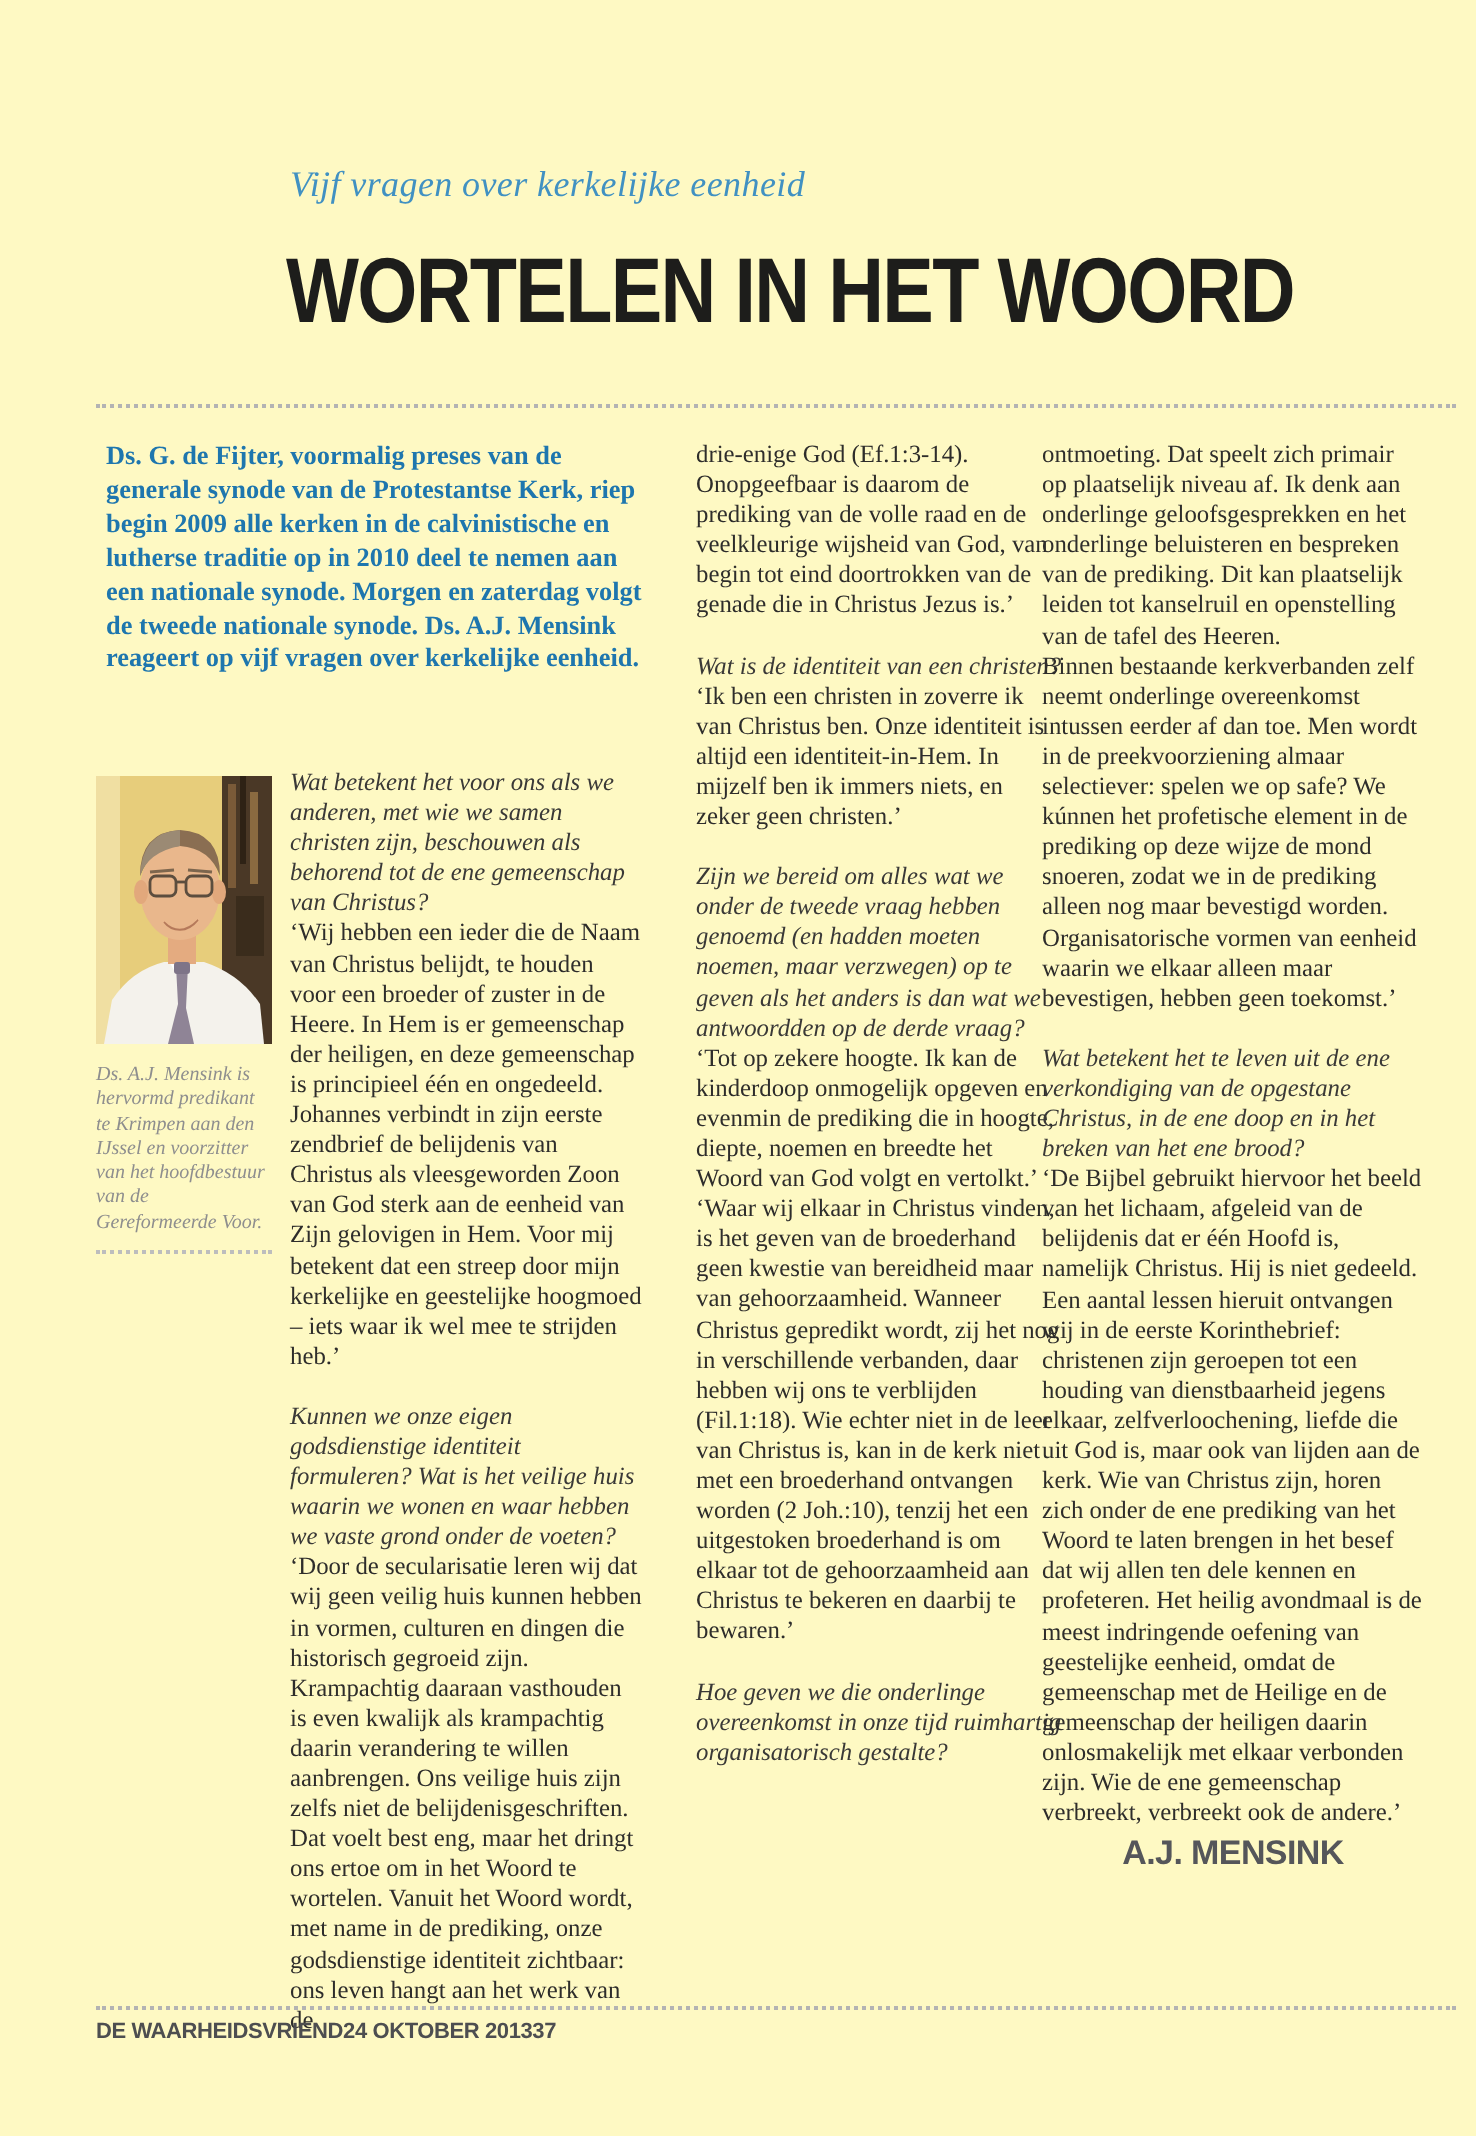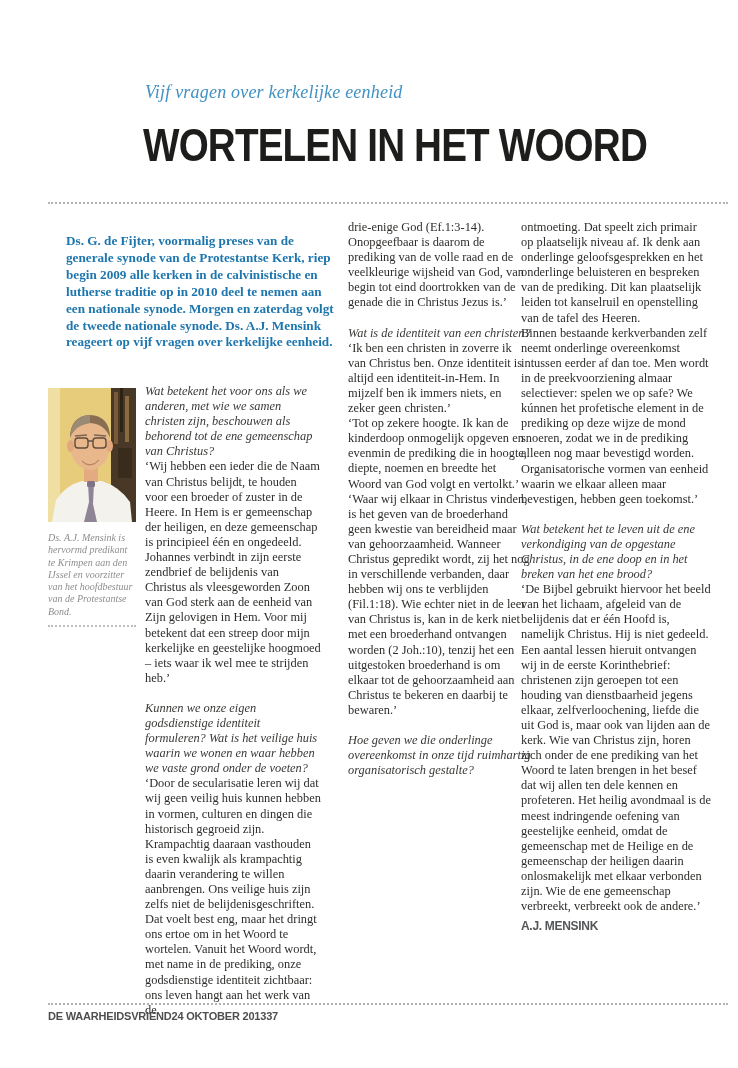--- a/index.html
+++ b/index.html
@@ -1,56 +1,56 @@
 <!DOCTYPE html>
 <html><head>
 <meta charset="utf-8">
 <style>
   html,body { margin:0; padding:0; background:#e9e9e9; }
   .page {
     position:relative; width:738px; height:1068px; margin:0 auto;
-    background:#ffffff; overflow:hidden;
+    background:#fef9c3; overflow:hidden;
     font-family:"Liberation Serif", serif; color:#2e2d2b;
   }
   .kicker {
     position:absolute; left:145px; top:82px;
     font-style:italic; font-size:18px; color:#4191c2; letter-spacing:0.2px;
   }
   .title {
     position:absolute; left:143px; top:120px; margin:0; white-space:nowrap;
     font-family:"Liberation Sans", sans-serif; font-weight:800;
     font-size:46px; line-height:1.1; letter-spacing:-1px; color:#1d1d1b;
     transform:scaleX(0.84); transform-origin:left top;
   }
   .rule { position:absolute; left:48px; width:680px; height:0; border-top:2px dotted #b3b3b3; }
   .rule-top { top:202px; }
   .rule-bottom { top:1003px; }
   .intro {
-    position:absolute; left:50px; top:217px; width:272px; margin:16px;
+    position:absolute; left:50px; top:217px; width:272px; margin:3px;
     font-weight:bold; font-size:13.2px; line-height:16.9px; color:#1e76ae;
   }
   .rail { position:absolute; left:48px; top:388px; width:88px; }
   .photo { width:88px; height:134px; display:block; }
   .caption {
     margin:10px 0 0 0; font-style:italic; font-size:10px; line-height:12.3px;
     color:#8e8e8e;
   }
   .rail-divider { margin:7px 0 0 0; height:0; border-top:2px dotted #bdbdbd; }
   .col { position:absolute; font-size:12.4px; line-height:15.1px; }
   .col1 { left:145px; top:384px; width:177px; }
   .col2 { left:348px; top:220px; width:183px; }
   .col3 { left:521px; top:220px; width:191px; }
   .col p { margin:0; white-space:pre-line; }
   .q { font-style:italic; margin-top:15px !important; color:#3a3937; }
   .col p:first-child { margin-top:0 !important; }
   .a { font-style:normal; }
   .byline {
-    margin-top:5px; text-align:left;
+    margin-top:5px; text-align:center;
     font-family:"Liberation Sans", sans-serif; font-weight:bold;
-    font-size:12px; color:#55565a; letter-spacing:-0.3px;
+    font-size:17px; color:#55565a; letter-spacing:-0.3px;
   }
   .footer {
     position:absolute; left:48px; top:1010px; width:680px;
     display:flex; justify-content:flex-start; align-items:baseline;
     font-family:"Liberation Sans", sans-serif; font-weight:bold;
     font-size:11px; color:#4d4e50; letter-spacing:-0.2px;
   }
 </style>
 </head>
 <body>
@@ -82,35 +82,36 @@
       <path d="M22,50 Q26,38 42,35 L42,27 Q23,28 22,50 Z" fill="#9b8a74"></path>
       <rect x="27" y="50" width="13" height="10" rx="3" fill="none" stroke="#5c4d3e" stroke-width="1.4"></rect>
       <rect x="45" y="50" width="13" height="10" rx="3" fill="none" stroke="#5c4d3e" stroke-width="1.4"></rect>
       <line x1="40" y1="53" x2="45" y2="53" stroke="#5c4d3e" stroke-width="1.4"></line>
       <line x1="27" y1="48" x2="39" y2="47" stroke="#7d664e" stroke-width="1.6"></line>
       <line x1="46" y1="47" x2="58" y2="48" stroke="#7d664e" stroke-width="1.6"></line>
       <path d="M34,73 Q42,81 51,72 Q47,77 42,77 Q37,77 34,73 Z" fill="#fdfdfd" stroke="#b5795a" stroke-width="0.8"></path>
       <path d="M40,95 L46,95 L45,116 L49,134 L36,134 L41,114 Z" fill="#8f8496"></path>
       <rect x="39" y="93" width="8" height="6" rx="1.5" fill="#7e7488"></rect>
     </svg>
-    <p class="caption">Ds. A.J. Mensink is hervormd predikant te Krimpen aan den IJssel en voorzitter van het hoofdbestuur van de Protestantse Bond.</p>
+    <p class="caption">Ds. A.J. Mensink is hervormd predikant te Krimpen aan den IJssel en voorzitter van het hoofdbestuur van de Gereformeerde Voor.</p>
     <div class="rail-divider"></div>
   </aside>
 
   <div class="col col1">
     <p class="q">Wat betekent het voor ons als we anderen, met wie we samen christen zijn, beschouwen als behorend tot de ene gemeenschap van Christus?</p>
     <p class="a">‘Wij hebben een ieder die de Naam van Christus belijdt, te houden voor een broeder of zuster in de Heere. In Hem is er gemeenschap der heiligen, en deze gemeenschap is principieel één en ongedeeld. Johannes verbindt in zijn eerste zendbrief de belijdenis van Christus als vleesgeworden Zoon van God sterk aan de eenheid van Zijn gelovigen in Hem. Voor mij betekent dat een streep door mijn kerkelijke en geestelijke hoogmoed – iets waar ik wel mee te strijden heb.’</p>
     <p class="q">Kunnen we onze eigen godsdienstige identiteit formuleren? Wat is het veilige huis waarin we wonen en waar hebben we vaste grond onder de voeten?</p>
     <p class="a">‘Door de secularisatie leren wij dat wij geen veilig huis kunnen hebben in vormen, culturen en dingen die historisch gegroeid zijn. Krampachtig daaraan vasthouden is even kwalijk als krampachtig daarin verandering te willen aanbrengen. Ons veilige huis zijn zelfs niet de belijdenisgeschriften. Dat voelt best eng, maar het dringt ons ertoe om in het Woord te wortelen. Vanuit het Woord wordt, met name in de prediking, onze godsdienstige identiteit zichtbaar: ons leven hangt aan het werk van de</p>
   </div>
 
   <div class="col col2">
     <p class="a">drie-enige God (Ef.1:3-14). Onopgeefbaar is daarom de prediking van de volle raad en de veelkleurige wijsheid van God, van begin tot eind doortrokken van de genade die in Christus Jezus is.’</p>
     <p class="q">Wat is de identiteit van een christen?</p>
     <p class="a">‘Ik ben een christen in zoverre ik van Christus ben. Onze identiteit is altijd een identiteit-in-Hem. In mijzelf ben ik immers niets, en zeker geen christen.’</p>
+    <p class="q">Zijn we bereid om alles wat we onder de tweede vraag hebben genoemd (en hadden moeten noemen, maar verzwegen) op te geven als het anders is dan wat we antwoordden op de derde vraag?</p>
     <p class="a">‘Tot op zekere hoogte. Ik kan de kinderdoop onmogelijk opgeven en evenmin de prediking die in hoogte, diepte, noemen en breedte het Woord van God volgt en vertolkt.’</p>
     <p class="a">‘Waar wij elkaar in Christus vinden, is het geven van de broederhand geen kwestie van bereidheid maar van gehoorzaamheid. Wanneer Christus gepredikt wordt, zij het nog in verschillende verbanden, daar hebben wij ons te verblijden (Fil.1:18). Wie echter niet in de leer van Christus is, kan in de kerk niet met een broederhand ontvangen worden (2 Joh.:10), tenzij het een uitgestoken broederhand is om elkaar tot de gehoorzaamheid aan Christus te bekeren en daarbij te bewaren.’</p>
     <p class="q">Hoe geven we die onderlinge overeenkomst in onze tijd ruimhartig organisatorisch gestalte?</p>
   </div>
 
   <div class="col col3">
     <p class="a">ontmoeting. Dat speelt zich primair op plaatselijk niveau af. Ik denk aan onderlinge geloofsgesprekken en het onderlinge beluisteren en bespreken van de prediking. Dit kan plaatselijk leiden tot kanselruil en openstelling van de tafel des Heeren.
 Binnen bestaande kerkverbanden zelf neemt onderlinge overeenkomst intussen eerder af dan toe. Men wordt in de preekvoorziening almaar selectiever: spelen we op safe? We kúnnen het profetische element in de prediking op deze wijze de mond snoeren, zodat we in de prediking alleen nog maar bevestigd worden. Organisatorische vormen van eenheid waarin we elkaar alleen maar bevestigen, hebben geen toekomst.’</p>
     <p class="q">Wat betekent het te leven uit de ene verkondiging van de opgestane Christus, in de ene doop en in het breken van het ene brood?</p>
     <p class="a">‘De Bijbel gebruikt hiervoor het beeld van het lichaam, afgeleid van de belijdenis dat er één Hoofd is, namelijk Christus. Hij is niet gedeeld. Een aantal lessen hieruit ontvangen wij in de eerste Korinthebrief: christenen zijn geroepen tot een houding van dienstbaarheid jegens elkaar, zelfverloochening, liefde die uit God is, maar ook van lijden aan de kerk. Wie van Christus zijn, horen zich onder de ene prediking van het Woord te laten brengen in het besef dat wij allen ten dele kennen en profeteren. Het heilig avondmaal is de meest indringende oefening van geestelijke eenheid, omdat de gemeenschap met de Heilige en de gemeenschap der heiligen daarin onlosmakelijk met elkaar verbonden zijn. Wie de ene gemeenschap verbreekt, verbreekt ook de andere.’</p>

